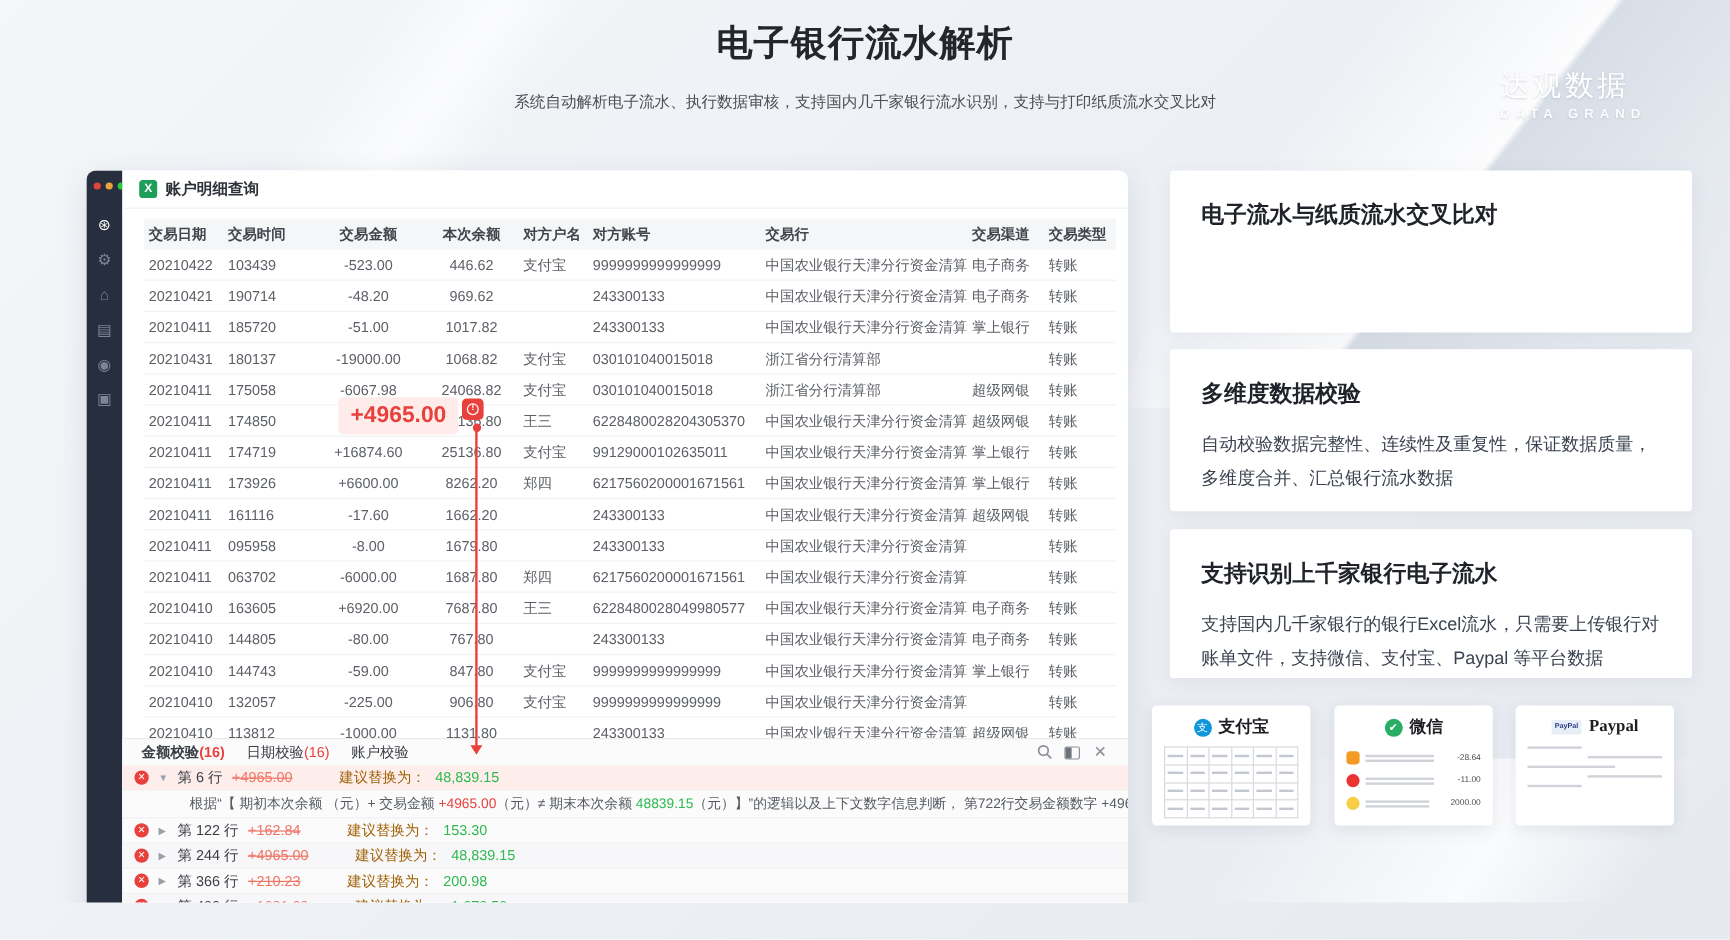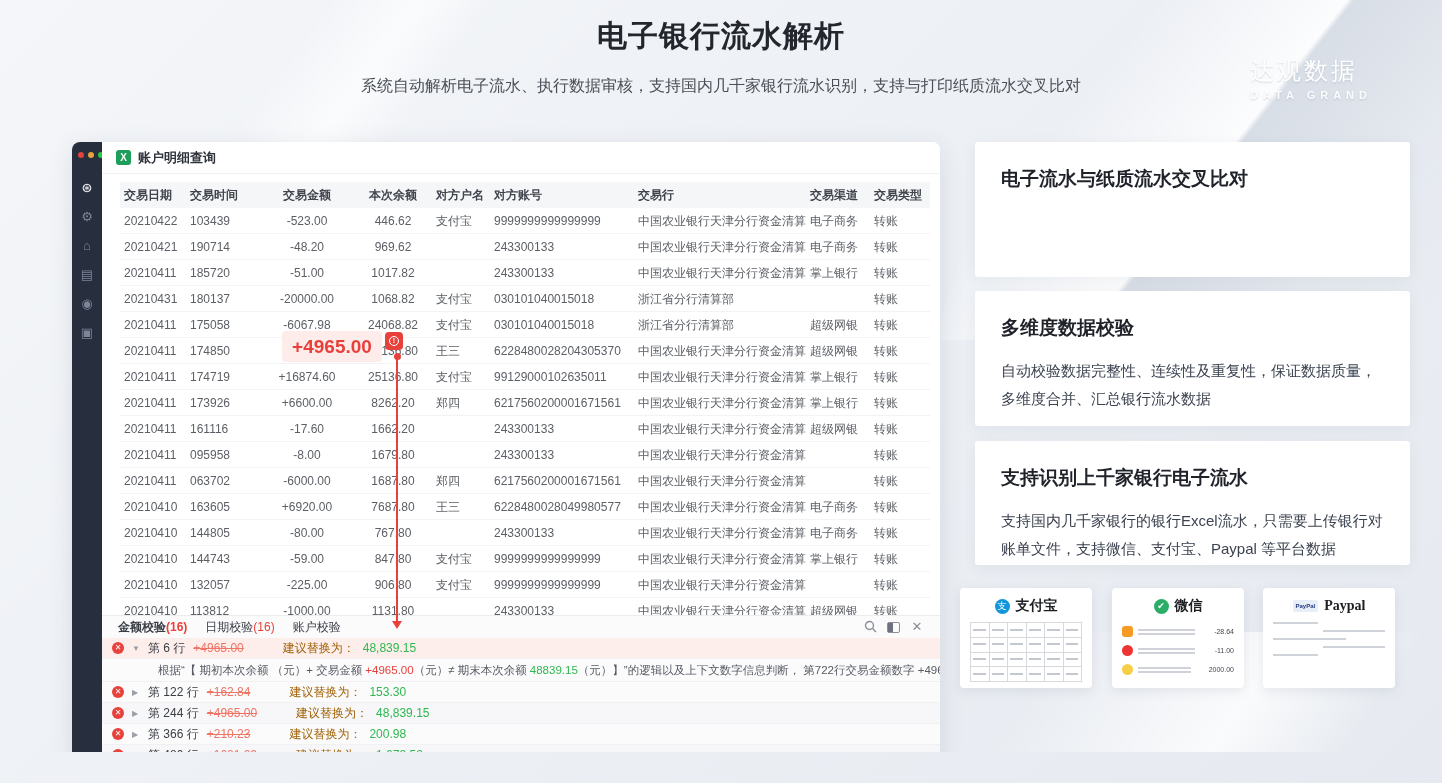--- a/index.html
+++ b/index.html
@@ -8,21 +8,21 @@
   #stage { position:relative; width:1442px; height:752px; overflow:hidden; }
 
   
   .streak { position:absolute; pointer-events:none; }
   .streak.s1 { top:-80px; right:-120px; width:560px; height:420px; background:linear-gradient(115deg,rgba(255,255,255,0) 20%,rgba(255,255,255,.85) 45%,rgba(214,220,229,.9) 46%,rgba(226,231,238,.6) 70%,rgba(255,255,255,0) 90%); transform:skewX(-18deg); }
   .streak.s2 { top:0; left:180px; width:300px; height:200px; background:linear-gradient(110deg,rgba(255,255,255,0) 30%,rgba(255,255,255,.7) 55%,rgba(255,255,255,0) 75%); transform:skewX(-20deg); }
   .streak.s3 { bottom:-40px; right:0; width:520px; height:160px; background:linear-gradient(100deg,rgba(255,255,255,0) 20%,rgba(255,255,255,.8) 60%,rgba(255,255,255,0) 85%); transform:skewX(-25deg); }
 
   
   .page-title { position:absolute; top:16px; left:0; width:100%; text-align:center; font-size:30px; font-weight:700; color:#23262d; letter-spacing:1px; }
-  .page-subtitle { position:absolute; top:76px; left:0; width:100%; text-align:center; font-size:16px; color:#4a4f57; }
+  .page-subtitle { position:absolute; top:76px; left:0; width:100%; text-align:center; font-size:13px; color:#4a4f57; }
   .logo { position:absolute; top:55px; right:70px; text-align:left; color:#ffffff; text-shadow:0 1px 2px rgba(140,150,165,.35); }
   .logo .cn { font-size:24px; font-weight:400; letter-spacing:3px; }
   .logo .en { font-size:11px; font-weight:700; letter-spacing:5px; margin-top:2px; color:rgba(255,255,255,.92); }
 
   
   .app-window { position:absolute; left:72px; top:142px; width:868px; height:633px; background:#fff; border-radius:8px 8px 0 0; box-shadow:0 6px 24px rgba(60,70,90,.12); display:flex; overflow:hidden; }
   .sidebar { width:30px; background:#272e3e; flex:none; position:relative; }
   .traffic { position:absolute; top:10px; left:6px; display:flex; gap:4px; }
   .traffic i { width:6px; height:6px; border-radius:50%; display:block; }
   .traffic .r { background:#e0443e; } .traffic .y { background:#e6a23c; } .traffic .g { background:#27c93f; }
@@ -186,21 +186,21 @@
               <div class="tcell c3">1017.82</div>
               <div class="tcell c4"></div>
               <div class="tcell c5">243300133</div>
               <div class="tcell c6">中国农业银行天津分行资金清算中心</div>
               <div class="tcell c7">掌上银行</div>
               <div class="tcell c8">转账</div>
             </div>
             <div class="trow">
               <div class="tcell c0">20210431</div>
               <div class="tcell c1">180137</div>
-              <div class="tcell c2">-20000.00</div>
+              <div class="tcell c2">-19000.00</div>
               <div class="tcell c3">1068.82</div>
               <div class="tcell c4">支付宝</div>
               <div class="tcell c5">030101040015018</div>
               <div class="tcell c6">浙江省分行清算部</div>
               <div class="tcell c7"></div>
               <div class="tcell c8">转账</div>
             </div>
             <div class="trow">
               <div class="tcell c0">20210411</div>
               <div class="tcell c1">175058</div>

